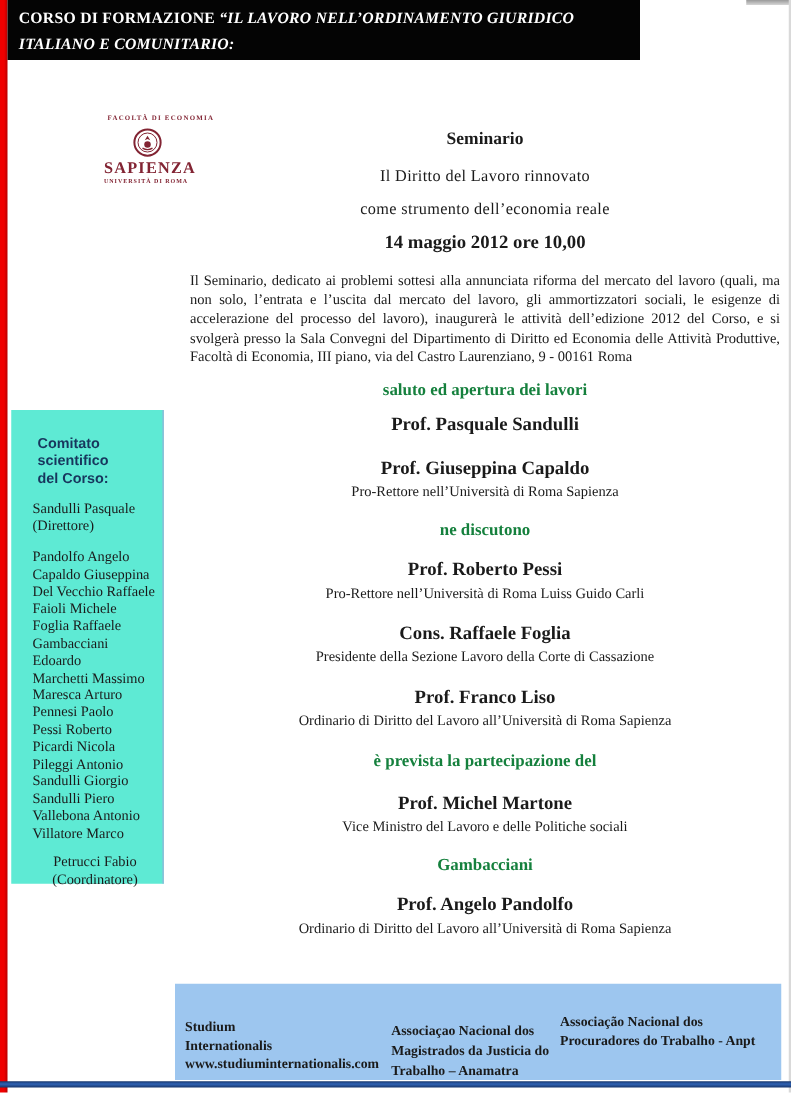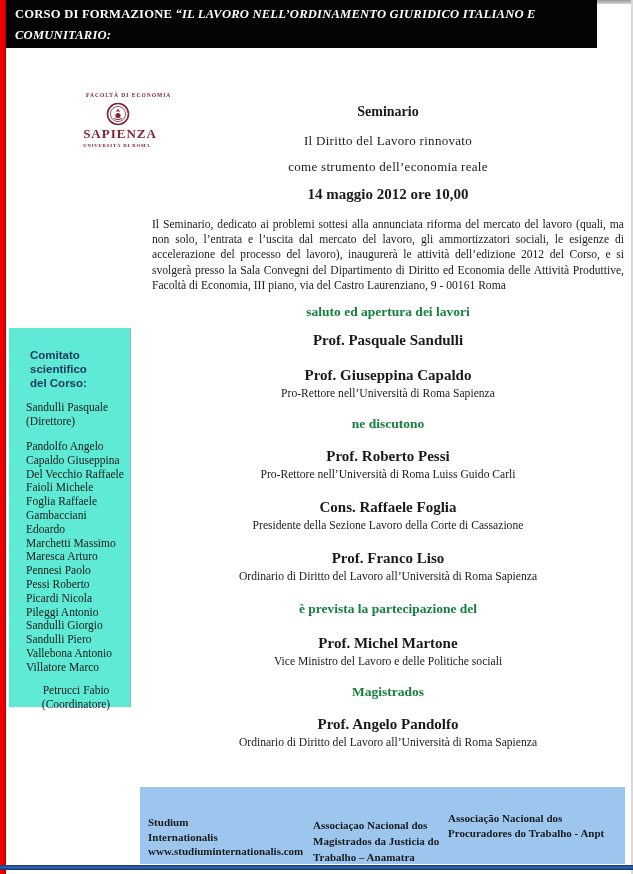--- a/index.html
+++ b/index.html
@@ -10,21 +10,21 @@
   
   .red-stripe{position:absolute;left:0;top:0;width:6px;height:874px;
     background:linear-gradient(90deg,#ef0000 55%,#b80000);}
   .top-right-line{position:absolute;left:597px;top:0;width:36px;height:4px;
     background:linear-gradient(180deg,#9a9a9a,#d6d6d6);}
   .right-edge{position:absolute;right:0;top:0;width:2px;height:874px;background:#d9d9d9;}
   .bottom-rule{position:absolute;left:0;top:865px;width:633px;height:5px;
     background:linear-gradient(180deg,#17366b,#2f62b4 45%,#17366b);}
 
   
-  .banner{position:absolute;left:6px;top:0;width:591px;height:48px;background:#040404;
+  .banner{position:absolute;left:6px;top:0;width:506px;height:48px;background:#040404;
     color:#ffffff;font-weight:bold;font-size:12.6px;line-height:21px;padding:4px 0 0 9px;
     box-sizing:border-box;letter-spacing:.2px;}
   .banner .q{font-style:italic;}
 
   
   .logo{position:absolute;left:58px;top:92px;width:120px;color:#822433;}
   .logo .faculty{font-size:5.5px;letter-spacing:1px;font-weight:bold;margin-left:28px;}
   .logo .row{display:flex;align-items:center;margin-top:4px;flex-direction:column;}
   .logo .emblem{width:24px;height:24px;flex:0 0 auto;}
   .logo .wordmark{margin-left:4px;}
@@ -122,21 +122,21 @@
     <div class="sp-name">Prof. Franco Liso</div>
     <div class="sp-role">Ordinario di Diritto del Lavoro all’Università di Roma Sapienza</div>
   </div>
 
   <div class="sec-heading mt16">è prevista la partecipazione del</div>
   <div class="speaker mt16">
     <div class="sp-name">Prof. Michel Martone</div>
     <div class="sp-role">Vice Ministro del Lavoro e delle Politiche sociali</div>
   </div>
 
-  <div class="sec-heading mt14">Magistrados</div>
+  <div class="sec-heading mt14">Gambacciani</div>
   <div class="speaker mt14">
     <div class="sp-name">Prof. Angelo Pandolfo</div>
     <div class="sp-role">Ordinario di Diritto del Lavoro all’Università di Roma Sapienza</div>
   </div>
 </div>
 
 <div class="sidebar">
   <div class="sb-title">
     <div>Comitato scientifico</div>
     <div>del Corso:</div>

